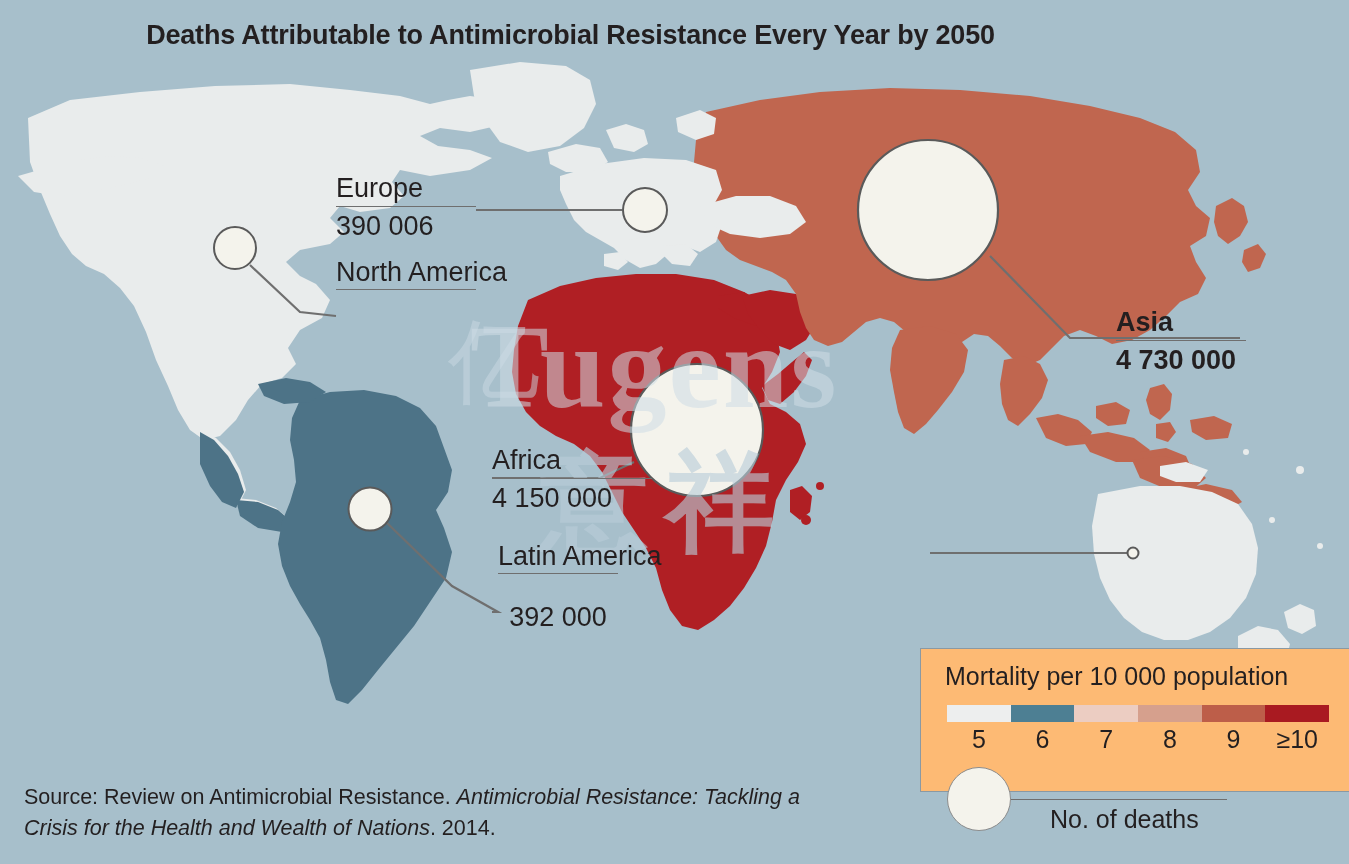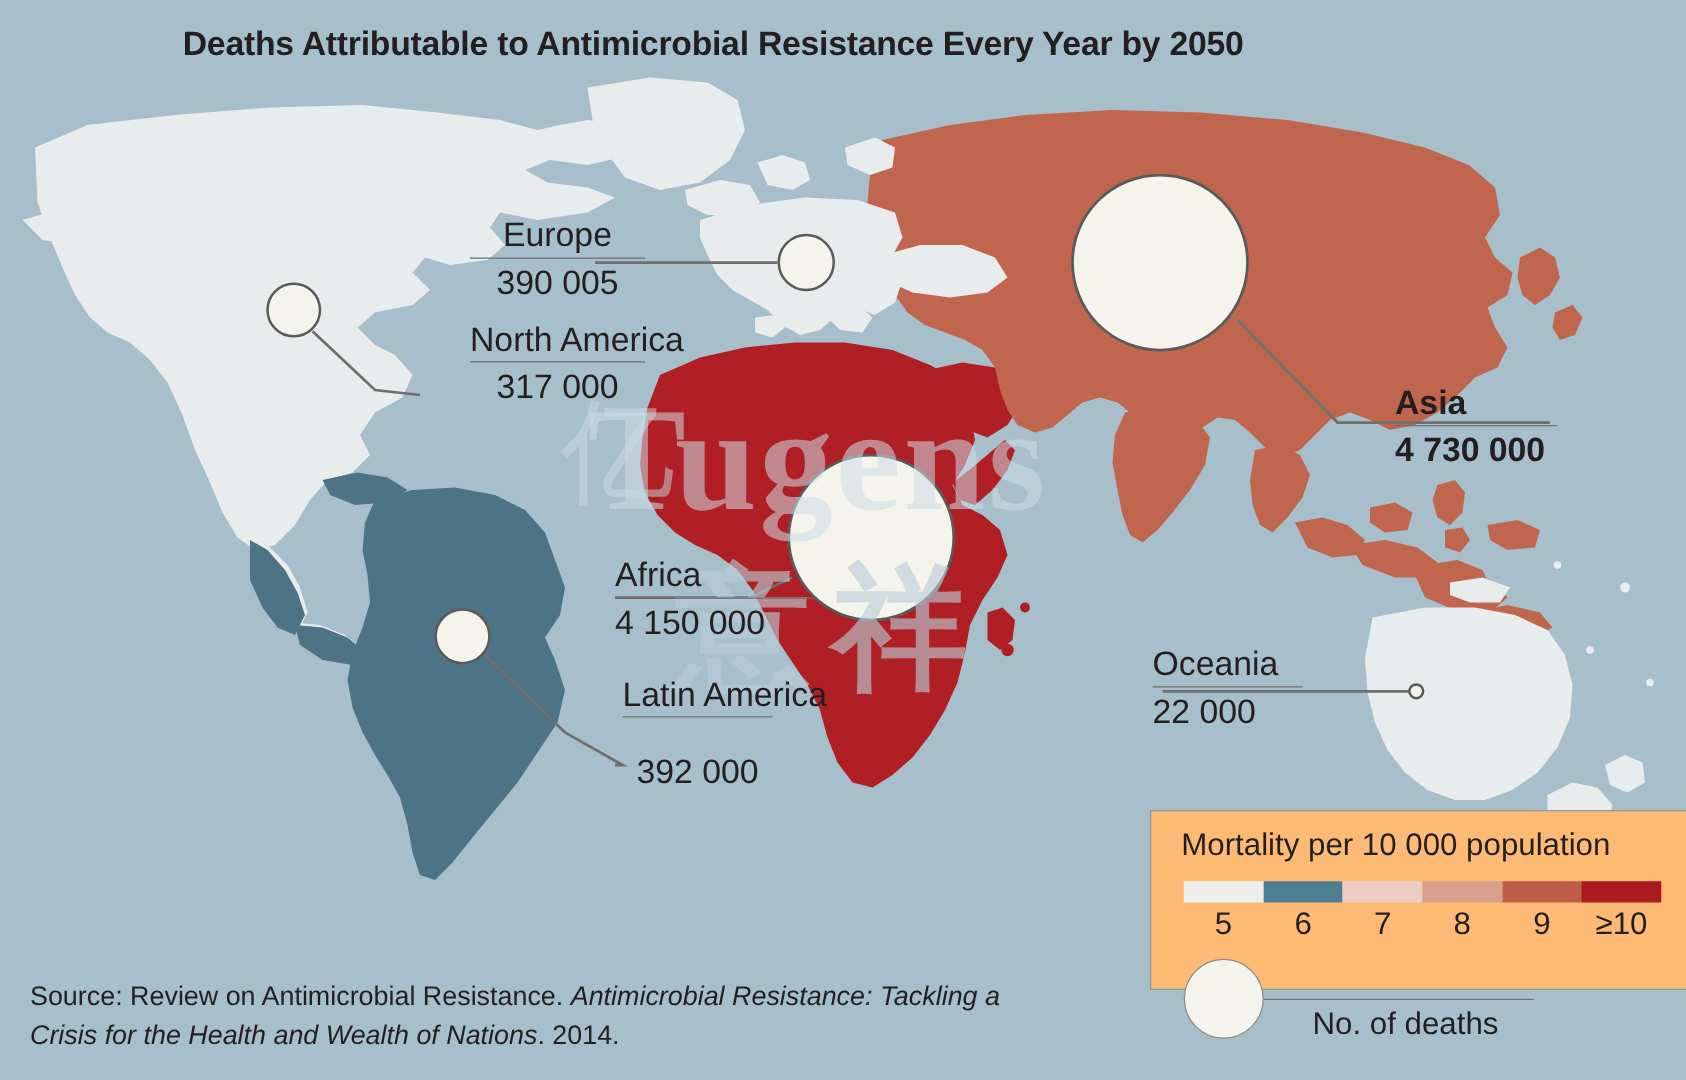--- a/index.html
+++ b/index.html
@@ -50,21 +50,21 @@
   .callout{position:absolute;color:#231f20;}
   .callout .name{
     font-size:27px;line-height:33px;white-space:nowrap;
   }
   .callout .num{
     font-size:27px;line-height:34px;white-space:nowrap;padding-top:2px;
   }
   .callout .rule{
     height:0;border-top:1.6px solid #6f6f6f;margin:1px 0 0 0;
   }
-  .callout.r-align{text-align:center;margin-left:40px;}
+  .callout.r-align{text-align:left;}
   .callout.l-align{text-align:left;}
 
   
   #legend{
     position:absolute;left:920px;top:648px;width:444px;height:144px;
     background:#fdba74;border:1.5px solid #8a99a3;
     box-sizing:border-box;
   }
   #legend-title{
     position:absolute;left:24px;top:13px;
@@ -263,52 +263,46 @@
     <div class="wm-mark">亿</div>
     <div class="wm-latin">Tugens</div>
     <div class="wm-cjk">意祥</div>
   </div>
 
   <div id="title">Deaths Attributable to Antimicrobial Resistance Every Year by 2050</div>
 
   <div class="callout r-align" style="left:336px;top:172px;width:140px;">
     <div class="name">Europe</div>
     <div class="rule"></div>
-    <div class="num">390 005</div>
+    <div class="num">390 006</div>
   </div>
 
   <div class="callout r-align" style="left:336px;top:256px;width:140px;">
     <div class="name" style="line-height:32px;">North America</div>
     <div class="rule"></div>
-    <div class="num">317 000</div>
   </div>
 
   <div class="callout l-align" style="left:492px;top:444px;width:160px;">
     <div class="name">Africa</div>
     <div class="rule"></div>
     <div class="num">4 150 000</div>
   </div>
 
   <div class="callout l-align" style="left:498px;top:540px;width:120px;">
     <div class="name" style="line-height:32px;">Latin America</div>
     <div class="rule"></div>
     <div class="num" style="text-align:center;margin-top:24px;">392 000</div>
   </div>
 
   <div class="callout l-align" style="left:1116px;top:306px;width:130px;font-weight:bold;">
     <div class="name">Asia</div>
     <div class="rule"></div>
     <div class="num">4 730 000</div>
   </div>
 
-  <div class="callout l-align" style="left:922px;top:515px;width:120px;">
-    <div class="name">Oceania</div>
-    <div class="rule"></div>
-    <div class="num">22 000</div>
-  </div>
 
   <div id="legend">
     <div id="legend-title">Mortality per 10 000 population</div>
 
     <div id="ramp">
       <div style="background:#edeeee"></div>
       <div style="background:#4d7f93"></div>
       <div style="background:#eccdc2"></div>
       <div style="background:#d6a08d"></div>
       <div style="background:#bd5e49"></div>

